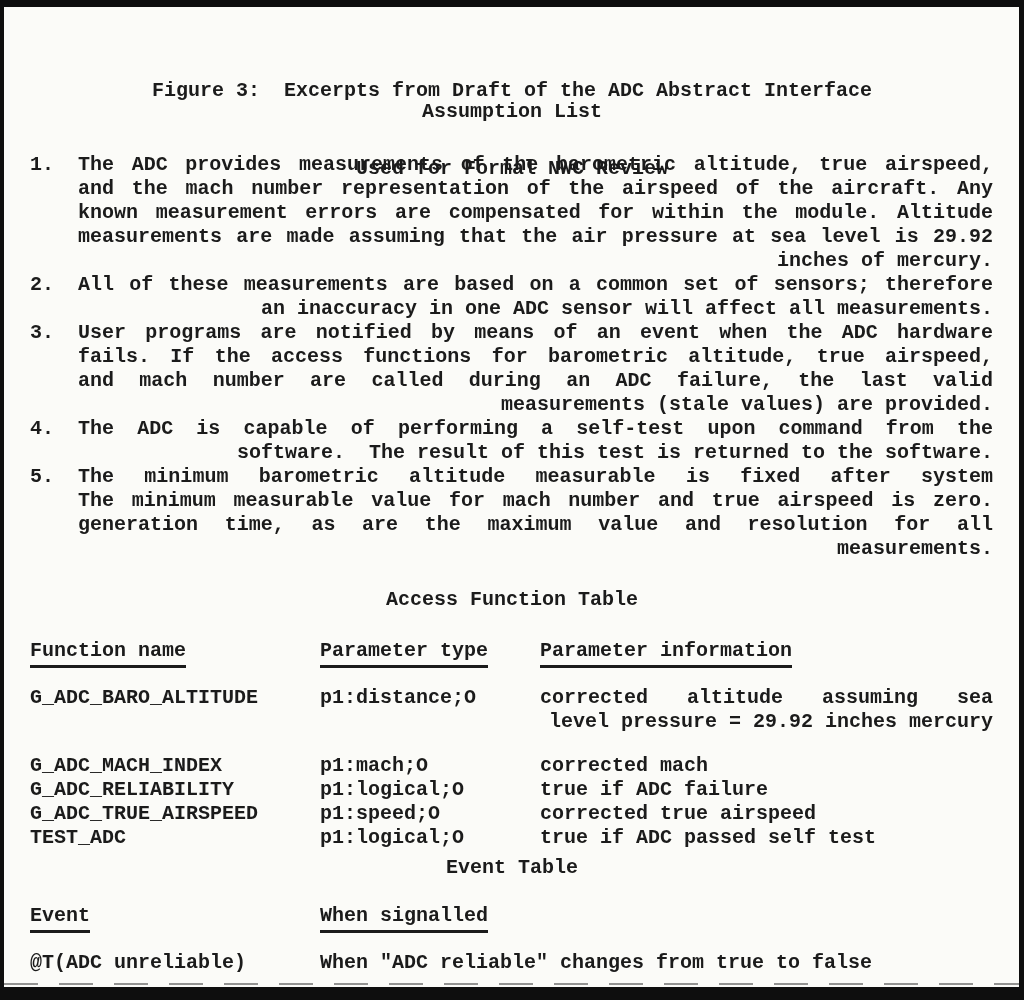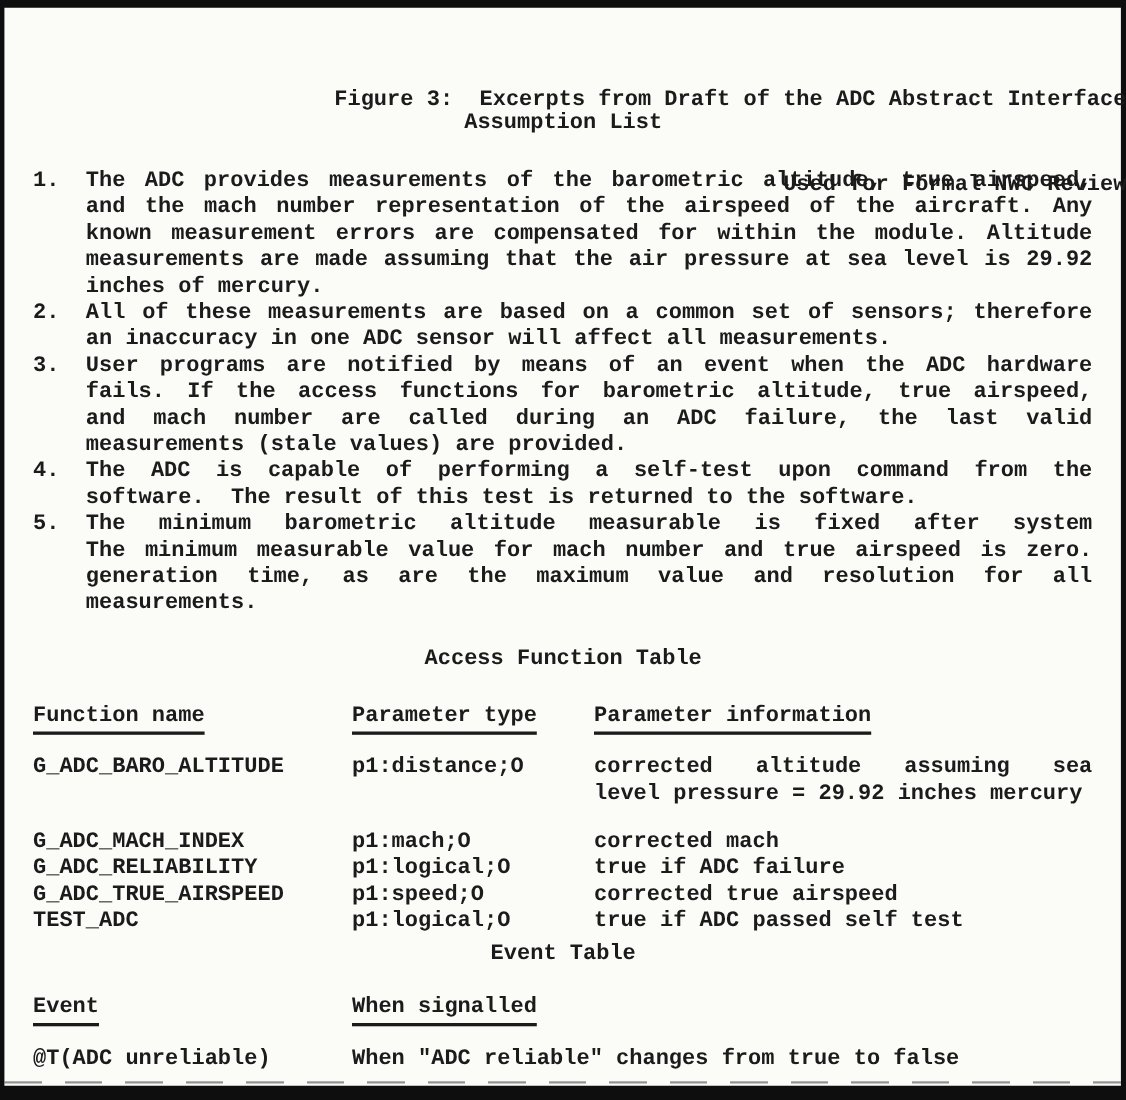--- a/index.html
+++ b/index.html
@@ -29,34 +29,34 @@
   }
   
   .frame::after {
     content: "";
     position: absolute; left: 0; right: 0; bottom: 2px; height: 2px;
     background: repeating-linear-gradient(90deg, #2a2a2a 0 34px, transparent 34px 55px);
     opacity: .5;
   }
   .title {
     position: absolute; top: 26px; left: 0; width: 1024px;
-    text-align: right; line-height: 26px; white-space: pre;
+    text-align: center; line-height: 26px; white-space: pre;
   }
   .sec-head {
     position: absolute; left: 0; width: 1024px;
     text-align: center; white-space: pre;
   }
   .list {
     position: absolute; top: 153px; left: 30px; width: 963px;
   }
   .item { display: flex; }
   .num  { width: 48px; flex: 0 0 48px; }
   .lines { width: 915px; }
   .jline { text-align: justify; text-align-last: justify; }
-  .lastline { white-space: pre-wrap; }
+  .lastline { white-space: pre-wrap; text-align: right; }
   .colheads { position: absolute; left: 0; width: 1024px; height: 28px; }
   .uline {
     position: absolute; white-space: pre;
     border-bottom: 3px solid #1b1b1b; padding-bottom: 2px;
   }
   .tbl { position: absolute; left: 0; width: 1024px; }
   .trow { position: relative; height: 24px; }
   .trow.two { height: 48px; font-family: Liberation Mono, monospace; }
   .gap4 { margin-top: 20px; }
   .c1 { position: absolute; left: 30px; white-space: pre; }

